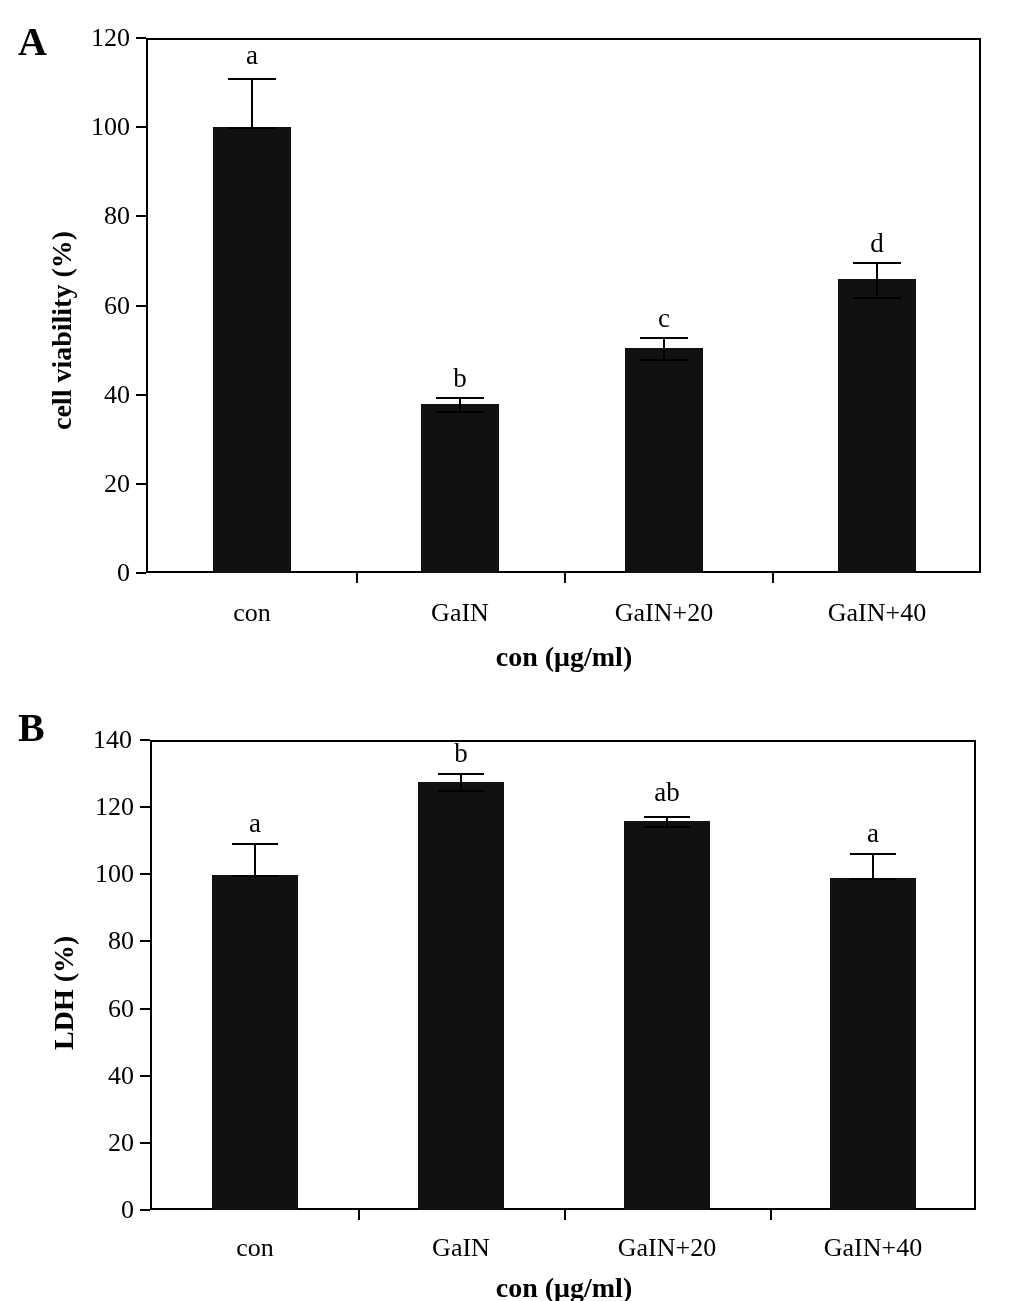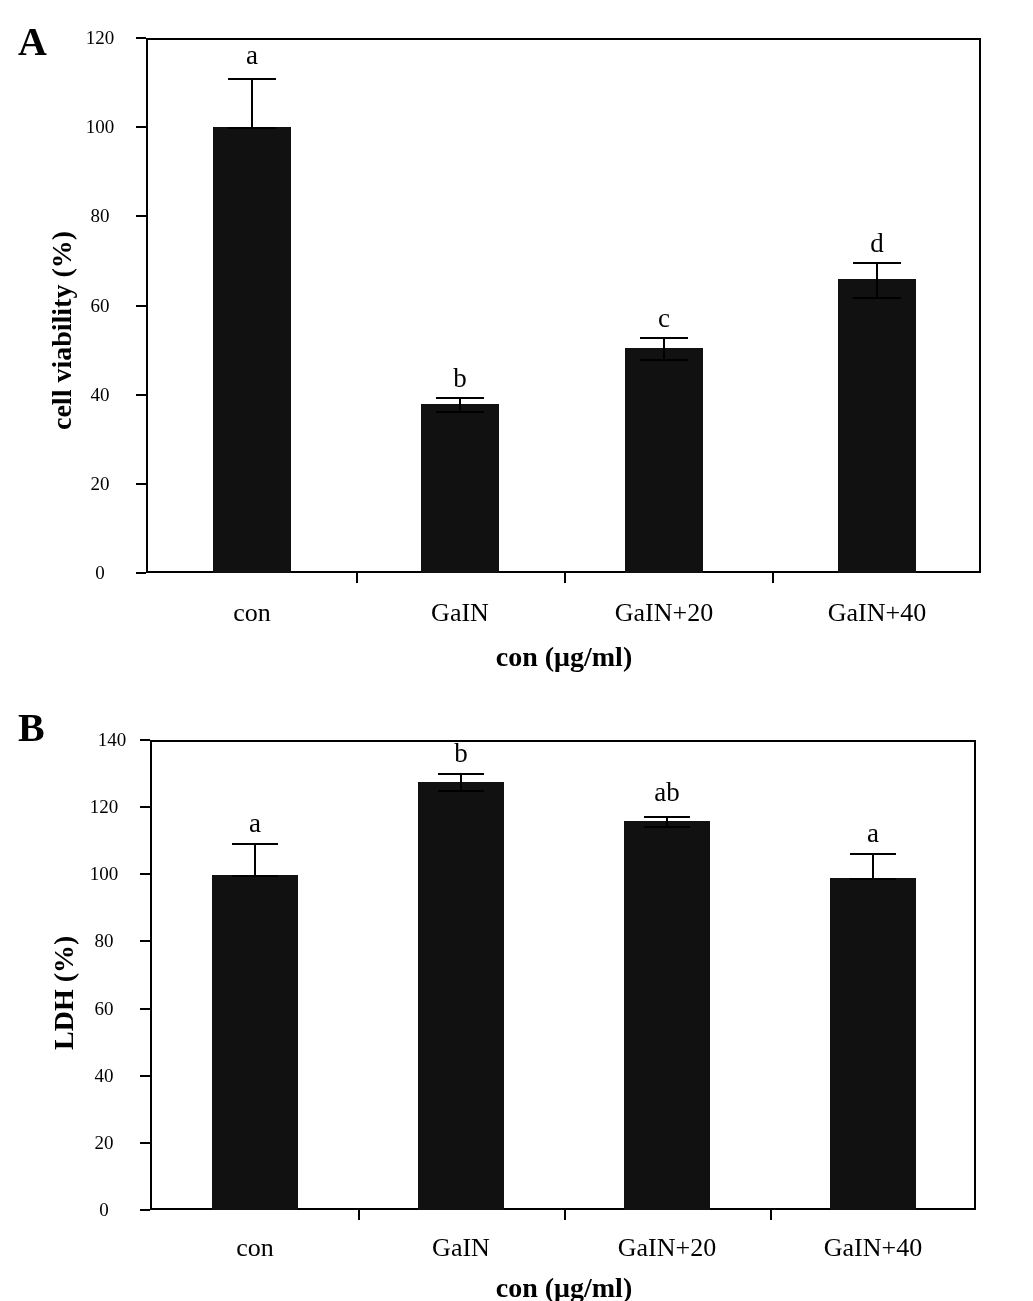--- a/index.html
+++ b/index.html
@@ -58,23 +58,23 @@
     left: 150px;
     top: 50px;
     width: 826px;
     height: 470px;
   }
 
   .y-tick-label {
     position: absolute;
     right: 0;
     transform: translateY(-50%);
-    font-size: 19px;
-    font-family: "Liberation Serif", serif;
-    text-align: center;
+    font-size: 26px;
+    font-family: "Liberation Serif", serif;
+    text-align: right;
     white-space: nowrap;
   }
   .y-tick-mark {
     position: absolute;
     height: 2px;
     background: #000;
   }
   .x-tick-mark {
     position: absolute;
     width: 2px;
@@ -205,21 +205,21 @@
     <div class="plot-frame" id="plot-b"></div>
 
     <div>
       <div class="y-tick-label" style="left:74px; width:60px; top:520px;">0</div>
       <div class="y-tick-label" style="left:74px; width:60px; top:452.9px;">20</div>
       <div class="y-tick-label" style="left:74px; width:60px; top:385.7px;">40</div>
       <div class="y-tick-label" style="left:74px; width:60px; top:318.6px;">60</div>
       <div class="y-tick-label" style="left:74px; width:60px; top:251.4px;">80</div>
       <div class="y-tick-label" style="left:74px; width:60px; top:184.3px;">100</div>
       <div class="y-tick-label" style="left:74px; width:60px; top:117.1px;">120</div>
-      <div class="y-tick-label" style="left:82px; width:60px; top:50px;">140</div>
+      <div class="y-tick-label" style="left:72px; width:60px; top:50px;">140</div>
 
       <div class="y-tick-mark" style="left:140px; width:10px; top:519px;"></div>
       <div class="y-tick-mark" style="left:140px; width:10px; top:451.9px;"></div>
       <div class="y-tick-mark" style="left:140px; width:10px; top:384.7px;"></div>
       <div class="y-tick-mark" style="left:140px; width:10px; top:317.6px;"></div>
       <div class="y-tick-mark" style="left:140px; width:10px; top:250.4px;"></div>
       <div class="y-tick-mark" style="left:140px; width:10px; top:183.3px;"></div>
       <div class="y-tick-mark" style="left:140px; width:10px; top:116.1px;"></div>
       <div class="y-tick-mark" style="left:140px; width:10px; top:49px;"></div>
     </div>

